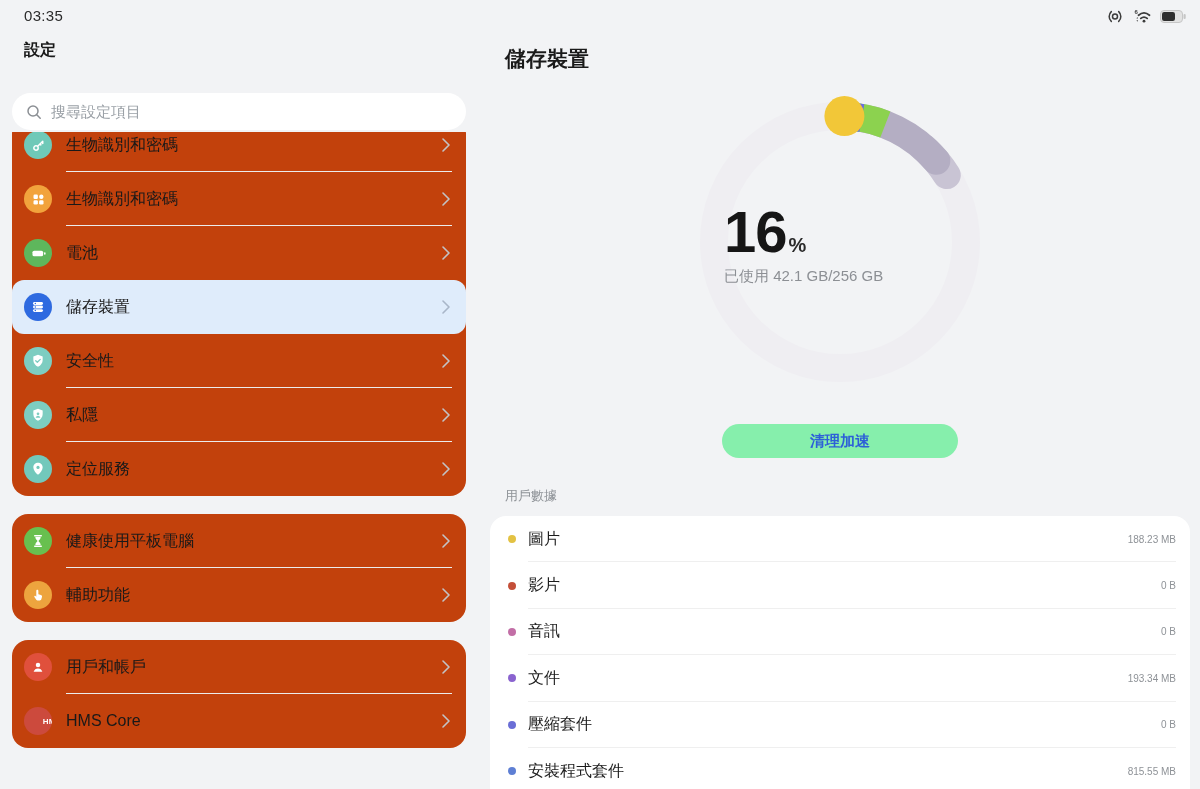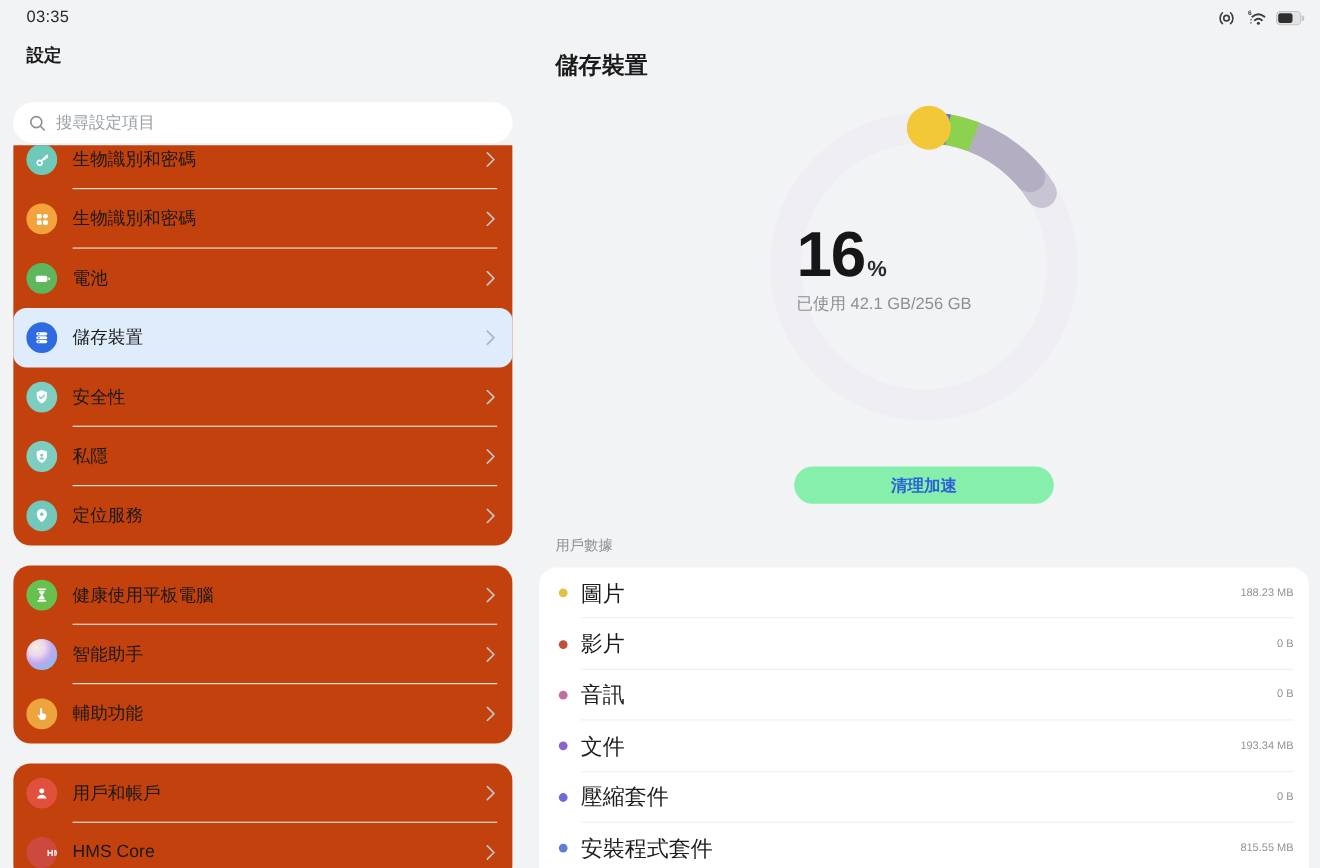--- a/index.html
+++ b/index.html
@@ -55,21 +55,21 @@
   .section-label { position:absolute; left:505px; top:487px; font-size:13px; color:#8e9297; }
   .data-card {
     position:absolute; left:490px; top:516px; width:700px; height:273px;
     background:#fff; border-radius:16px 16px 0 0; overflow:hidden;
   }
   .drow { position:relative; height:46.4px; display:flex; align-items:center; padding:0 14px 0 18px; }
   .drow:not(:last-child)::after {
     content:""; position:absolute; left:38px; right:14px; bottom:0; height:1px; background:#efefef;
   }
   .dot { width:8px; height:8px; border-radius:50%; flex:0 0 8px; }
-  .dlabel { margin-left:12px; font-size:20px; color:#1c1c1c; flex:1; }
+  .dlabel { margin-left:12px; font-size:16px; color:#1c1c1c; flex:1; }
   .dvalue { font-size:10px; color:#8e9297; }
 </style>
 </head>
 <body>
 
 <div class="time">03:35</div>
 <div class="status-icons">
   <svg width="18" height="17" viewBox="0 0 18 17">
     <path d="M5.3 3.6 A6.7 6.7 0 0 0 5.3 13.4" stroke="#3c3c3c" stroke-width="1.5" fill="none" stroke-linecap="round"></path>
     <path d="M12.7 3.6 A6.7 6.7 0 0 1 12.7 13.4" stroke="#3c3c3c" stroke-width="1.5" fill="none" stroke-linecap="round"></path>
@@ -216,27 +216,20 @@
             <rect x="6" y="18.8" width="12" height="2.2" rx="1.1"></rect>
           <path d="M8 6h8c0 3.4-2.6 4.3-3.3 6 .7 1.7 3.3 2.6 3.3 6H8c0-3.4 2.6-4.3 3.3-6C10.6 10.3 8 9.4 8 6z"></path>
           </svg>
       </span>
       <span class="slabel">健康使用平板電腦</span>
       <svg class="chev" width="8" height="14" viewBox="0 0 8 14">
         <polyline points="1,1 7,7 1,13" stroke="#c3c3c6" stroke-width="1.6" fill="none" stroke-linecap="round" stroke-linejoin="round"></polyline>
         </svg>
     </div>
 
-    <div class="srow">
-      <span class="sicon" style="background: radial-gradient(circle at 32% 26%, rgb(248, 238, 218) 0%, rgb(236, 214, 238) 28%, rgb(192, 169, 236) 52%, rgb(144, 184, 239) 74%, rgb(191, 227, 242) 100%);"></span>
-      <span class="slabel">智能助手</span>
-      <svg class="chev" width="8" height="14" viewBox="0 0 8 14">
-        <polyline points="1,1 7,7 1,13" stroke="#c3c3c6" stroke-width="1.6" fill="none" stroke-linecap="round" stroke-linejoin="round"></polyline>
-        </svg>
-    </div>
 
     <div class="srow">
       <span class="sicon" style="background: rgb(237, 164, 62);">
         <svg width="16" height="16" viewBox="0 0 24 24" fill="#fff">
           <path d="M11 4c.85 0 1.55.7 1.55 1.55V11l3.8 1c1 .27 1.7 1.2 1.7 2.3 0 .27-.03.53-.1.8l-1 3.4c-.3 1-1.2 1.6-2.2 1.6h-3.5c-.72 0-1.4-.33-1.83-.9L6.6 15c-.4-.52-.32-1.25.18-1.65.45-.37 1.1-.35 1.53.05l1.14 1.05V5.55C9.45 4.7 10.15 4 11 4z"></path>
           </svg>
       </span>
       <span class="slabel">輔助功能</span>
       <svg class="chev" width="8" height="14" viewBox="0 0 8 14">
         <polyline points="1,1 7,7 1,13" stroke="#c3c3c6" stroke-width="1.6" fill="none" stroke-linecap="round" stroke-linejoin="round"></polyline>

